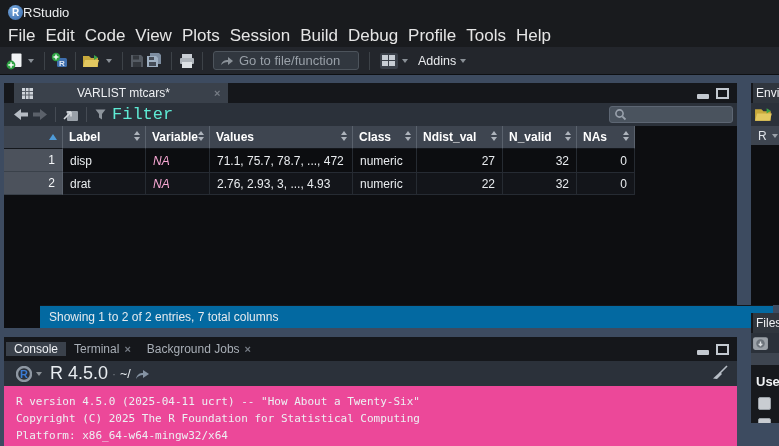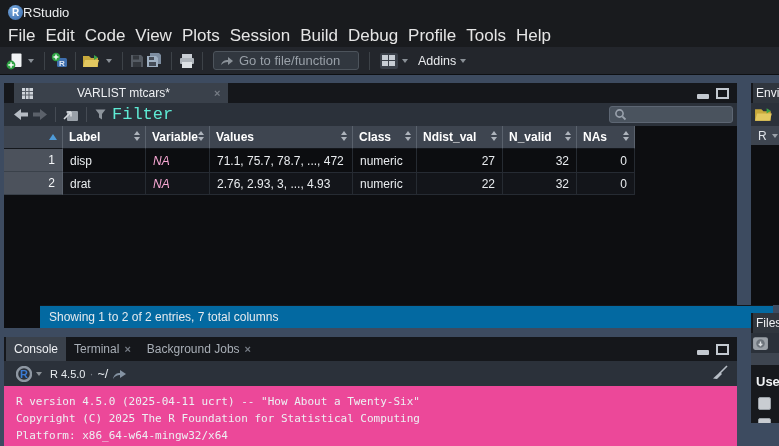--- a/index.html
+++ b/index.html
@@ -54,25 +54,25 @@
 .row2 .cell { background:#13151a; border-top:1px solid #262b33; border-bottom:1px solid #262b33; }
 .cell.rownum { background:#4c525c; justify-content:flex-end; color:#f4f6f8; border-bottom:1px solid #3a414a; border-right:1px solid #5a626d; }
 .row2 .cell.rownum { background:#4c525c; border-top:none; border-bottom:1px solid #3a414a; }
 .cell.na { font-style:italic; color:#f9a8d4; }
 .cell.num { justify-content:flex-end; }
 .cell.filler { background:transparent; border:none; }
 .status-bar { position:absolute; left:0; bottom:0; width:100%; height:23px; background:#0369a1; border-top:1px solid #14171c; display:flex; align-items:center; padding-left:9px; color:#e6eaee; font-size:12px;margin-left:36px; }
 
 
 #console { left:4px; top:337px; width:733px; height:109px; }
-#console .tabbar { height:24px; }
+#console .tabbar { height:24px;align-items:center; }
 #console .tab.active { margin-left:2px; }
 #console .minmax { top:7px; }
 #console .ptoolbar { height:25px; padding-left:12px; }
-.r-ver { color:#e9edf1; font-size:11px; margin-left:4px; }
+.r-ver { color:#e9edf1; font-size:18px; margin-left:4px; }
 .dot-sep { color:#767c84; font-size:12px; margin:0 4px; }
 .cwd { color:#e9edf1; font-size:12.5px; }
 .console-content { background:#ec4899; height:68px; font-family:"DejaVu Sans Mono", monospace; font-size:11px; line-height:17px; color:#edf0f3; padding:7px 0 0 12px; white-space:pre; }
 
 
 #envpane { left:751px; top:83px; width:28px; height:222px; overflow:hidden; }
 #envpane .tab.active { margin-left:2px; padding:0 3px; white-space:nowrap; background:#30363e; }
 #envpane .ptoolbar { padding-left:3px; }
 .rbar { height:19px; background:#3e4550; display:flex; align-items:center; padding-left:7px; color:#dfe3e8; font-size:12px; gap:4px; }
 .rbar .caret { margin:1px 0 0 1px; border-top-color:#9aa1a9; }

